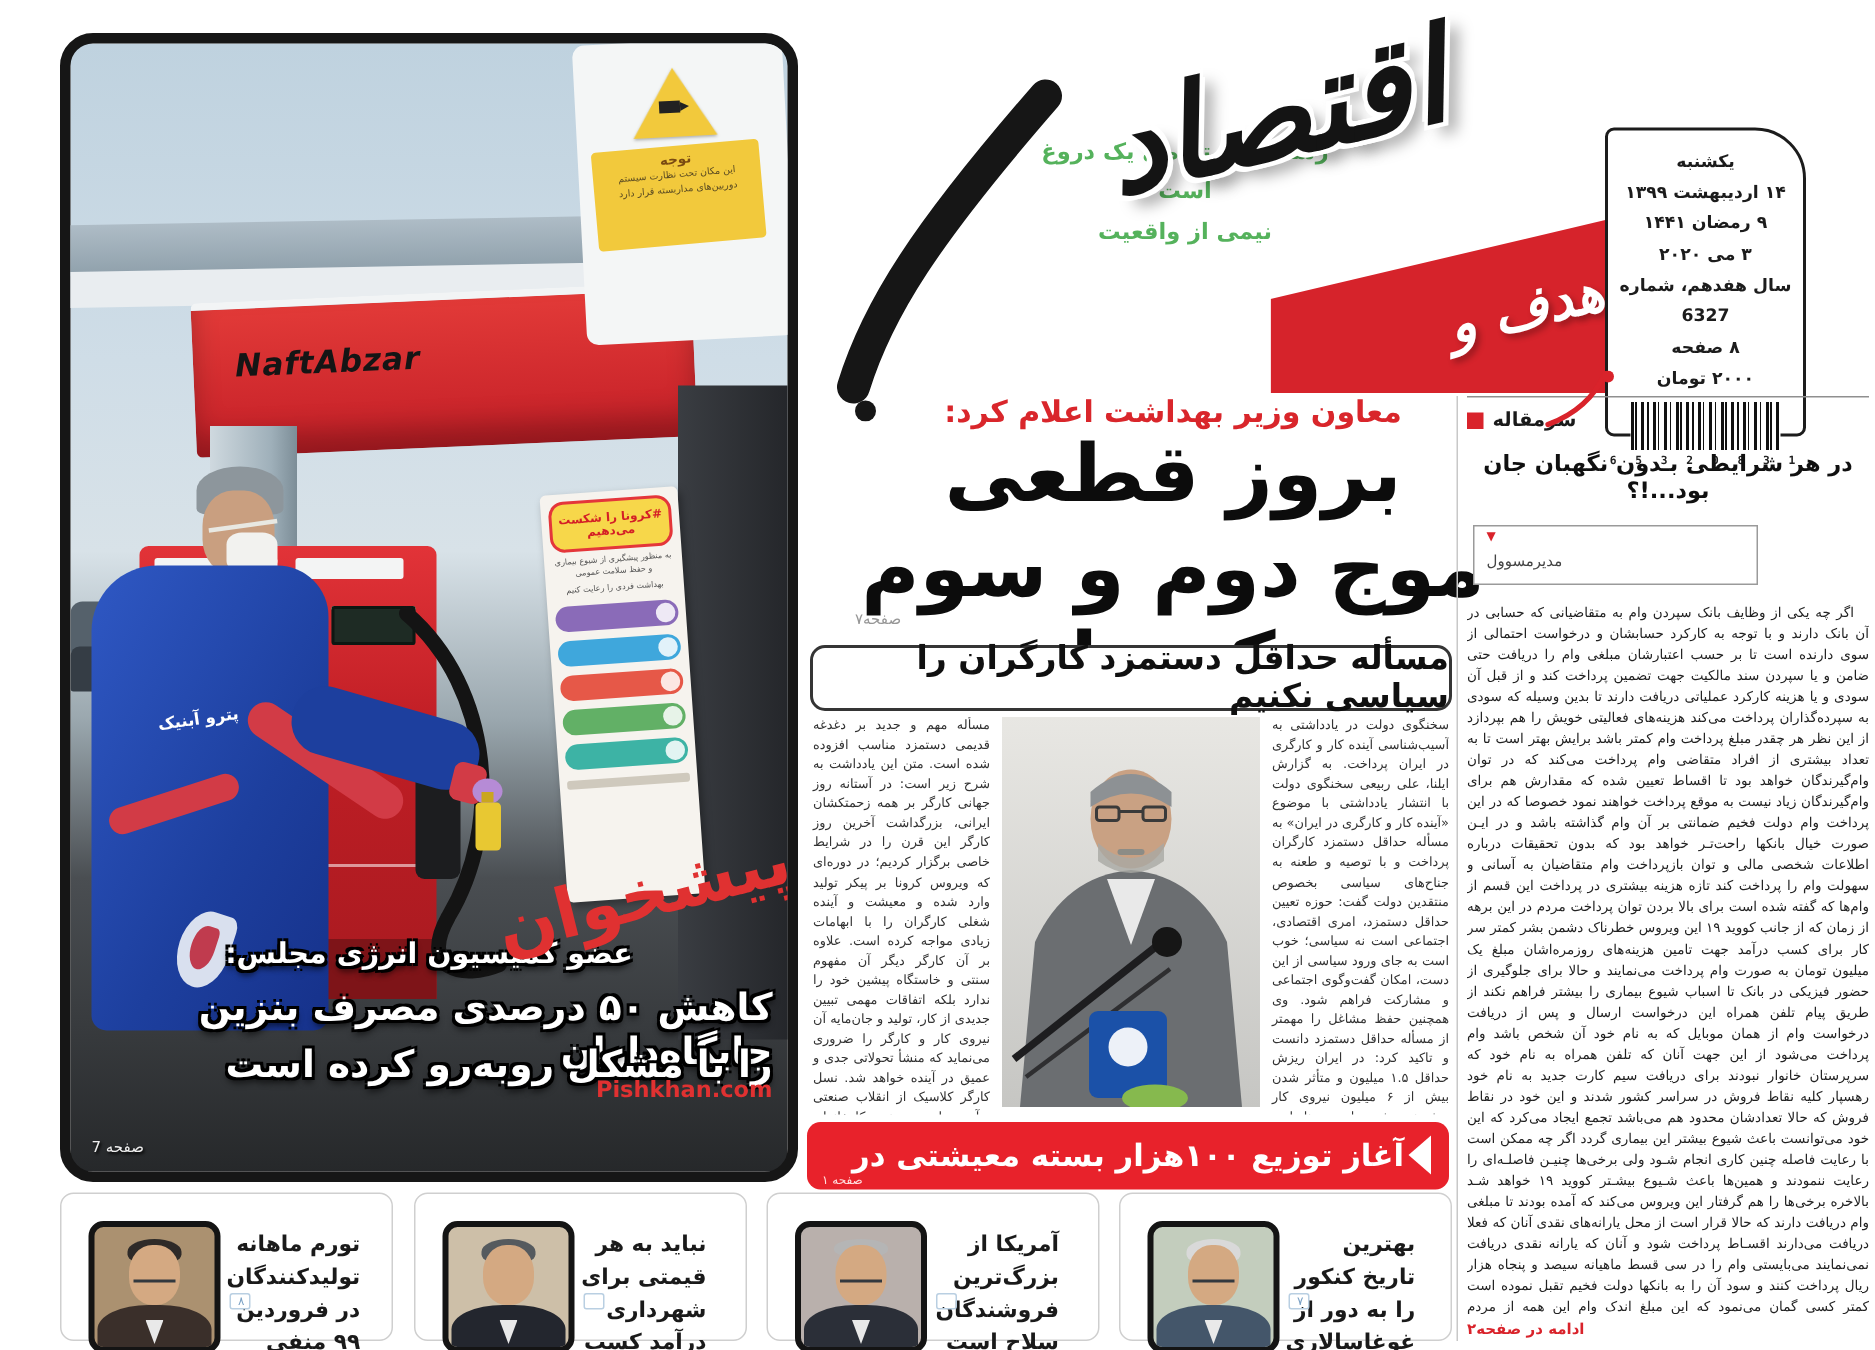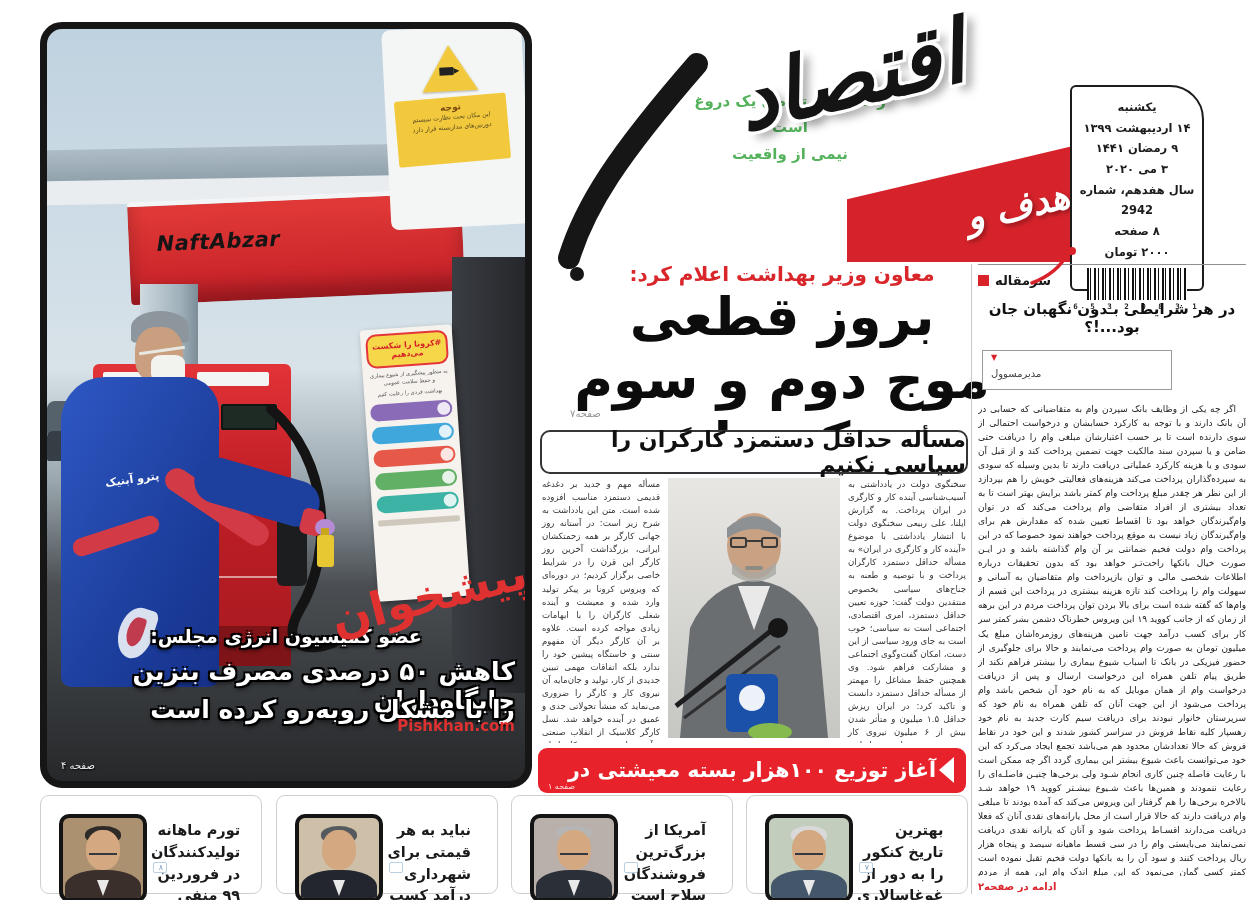--- a/index.html
+++ b/index.html
@@ -179,21 +179,21 @@
   </div>
   <div class="abs logo-black">اقتصاد</div>
   <div class="abs logo-white">هدف و</div>
 </div>
 
 <div class="abs datebox">
   <div>یکشنبه</div>
   <div>۱۴ اردیبهشت ۱۳۹۹</div>
   <div>۹ رمضان ۱۴۴۱</div>
   <div>۳ می ۲۰۲۰</div>
-  <div>سال هفدهم، شماره 2942</div>
+  <div>سال هفدهم، شماره 6327</div>
   <div>۸ صفحه</div>
   <div>۲۰۰۰ تومان</div>
   <div class="barcode"></div>
   <div class="barcode-digits">1 3 8 0 2 3 5 6</div>
 </div>
 
 <div class="abs lead">
   <div class="lead-kicker">معاون وزیر بهداشت اعلام کرد:</div>
   <div class="lead-h1">بروز قطعی</div>
   <div class="lead-h1">موج دوم و سوم کرونا</div>
@@ -326,21 +326,21 @@
     </div>
     <div class="w-arm"></div>
     <div class="w-cuff"></div>
     <div class="w-hand"></div>
     <div class="w-bottle"></div>
   </div>
 
   <div class="ph-el cap-kicker">عضو کمیسیون انرژی مجلس:</div>
   <div class="ph-el cap-l1">کاهش ۵۰ درصدی مصرف بنزین جایگاه‌داران</div>
   <div class="ph-el cap-l2">را با مشکل روبه‌رو کرده است</div>
-  <div class="ph-el cap-page">صفحه ۴</div>
+  <div class="ph-el cap-page">صفحه 7</div>
   <div class="ph-el wm-script">پیشخوان</div>
   <div class="ph-el wm-url">Pishkhan.com</div>
 </div>
 
 <div class="abs card c1" style="left:746px;">
   <div class="card-photo">
     <div class="p-hair"></div>
     <div class="p-head"></div>
     <div class="p-glass"></div>
     <div class="p-suit"></div>

